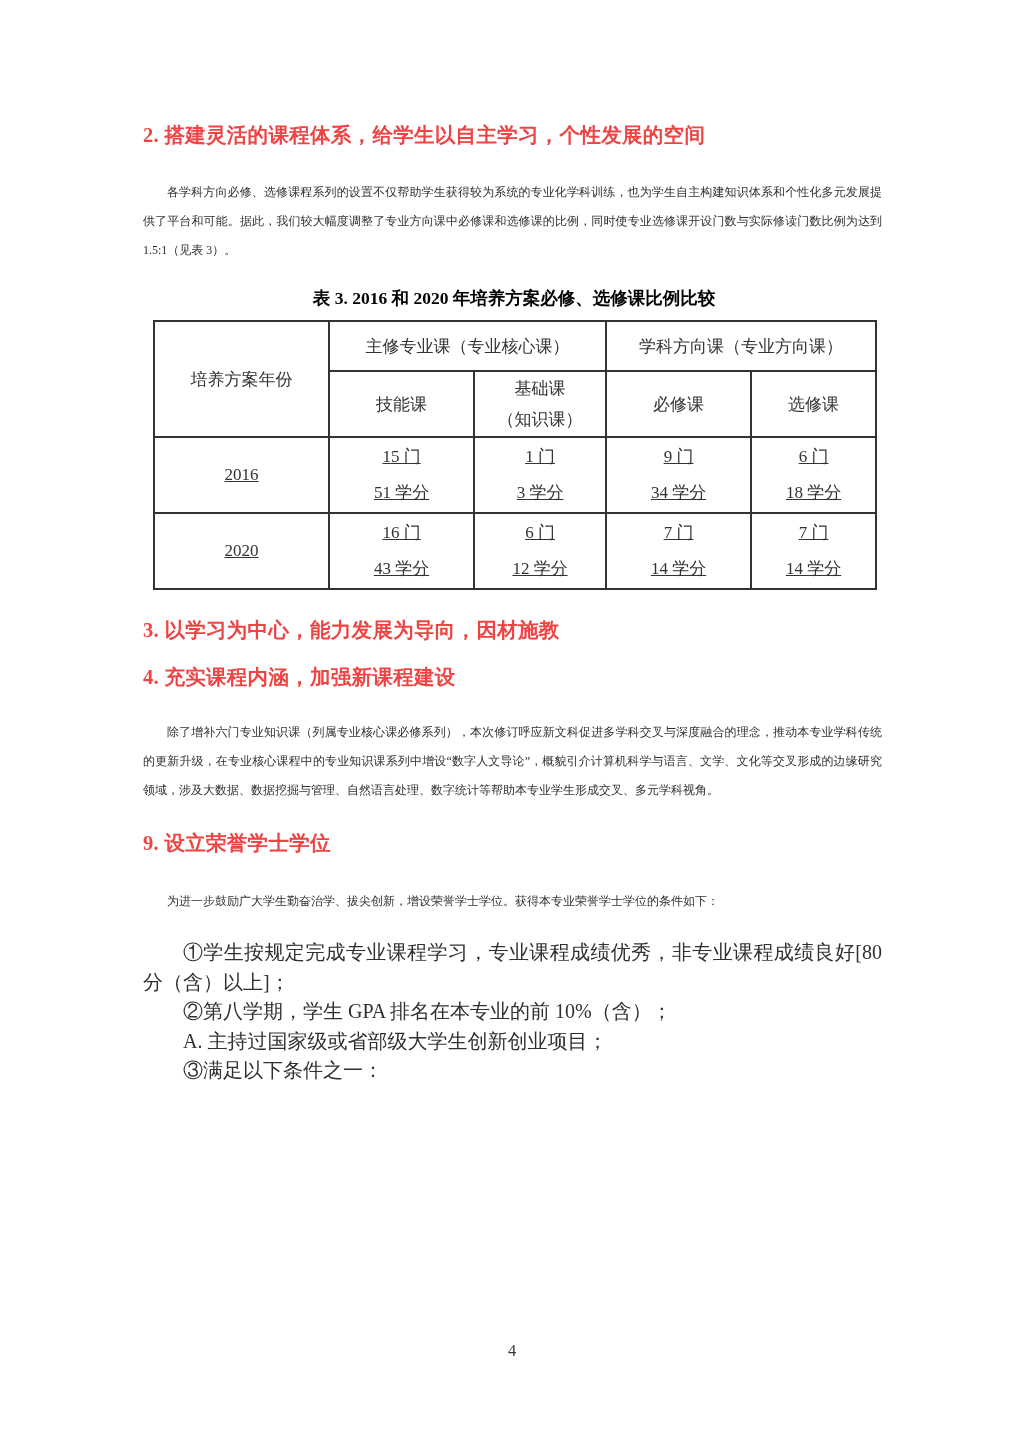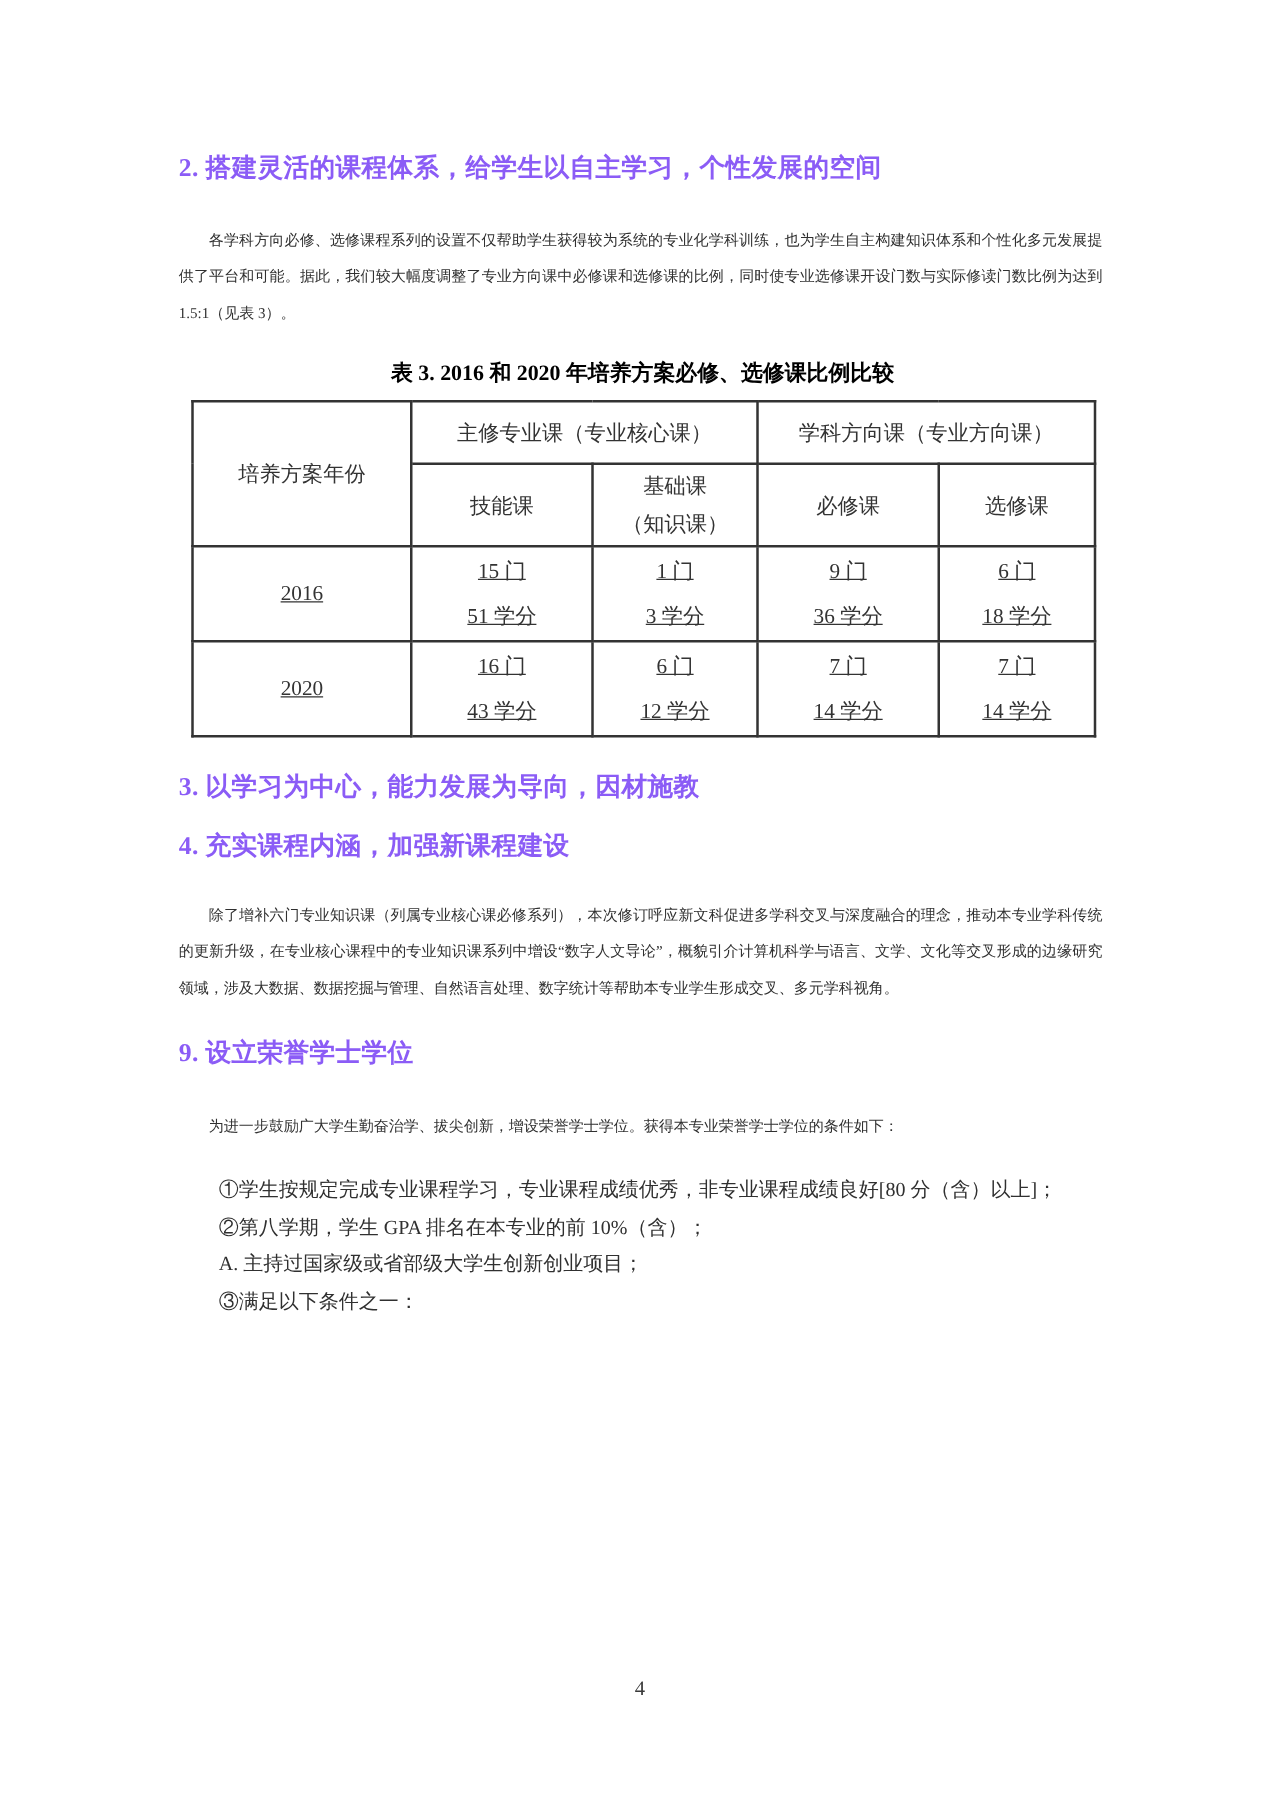--- a/index.html
+++ b/index.html
@@ -15,21 +15,21 @@
   .content {
     position: absolute;
     left: 143px;
     top: 122px;
     width: 739px;
   }
   .sec-heading {
     font-size: 20.5px;
     line-height: 26px;
     font-weight: 700;
-    color: #8b5cf6;
+    color: #ef4444;
     margin: 0;
     letter-spacing: 0.3px;
   }
   .body-para {
     font-size: 12px;
     line-height: 29px;
     text-align: justify;
     text-indent: 2em;
     margin: 0;
     color: #303030;
@@ -69,21 +69,21 @@
   }
   td.b-right-thick { border-right-width: 3px; }
   tr.hrow1 td { height: 48px; }
   tr.hrow2 td { height: 64px; }
   tr.drow  td { height: 74px; text-decoration: underline; }
   .hl { line-height: 31px; }
   .cl { line-height: 36px; }
 
   .cond-list { }
   .list-item {
-    font-size: 16px;
+    font-size: 20px;
     line-height: 29.5px;
     text-align: justify;
     text-indent: 2em;
     color: #303030;
   }
   .page-number {
     position: absolute;
     left: 0;
     top: 1341px;
     width: 100%;
@@ -133,21 +133,21 @@
           <td>
             <div class="cl">15 门</div>
             <div class="cl">51 学分</div>
           </td>
           <td class="b-right-thick">
             <div class="cl">1 门</div>
             <div class="cl">3 学分</div>
           </td>
           <td>
             <div class="cl">9 门</div>
-            <div class="cl">36 学分</div>
+            <div class="cl">34 学分</div>
           </td>
           <td>
             <div class="cl">6 门</div>
             <div class="cl">18 学分</div>
           </td>
         </tr>
 
         <tr class="drow">
           <td class="b-right-thick">2020</td>
           <td>

